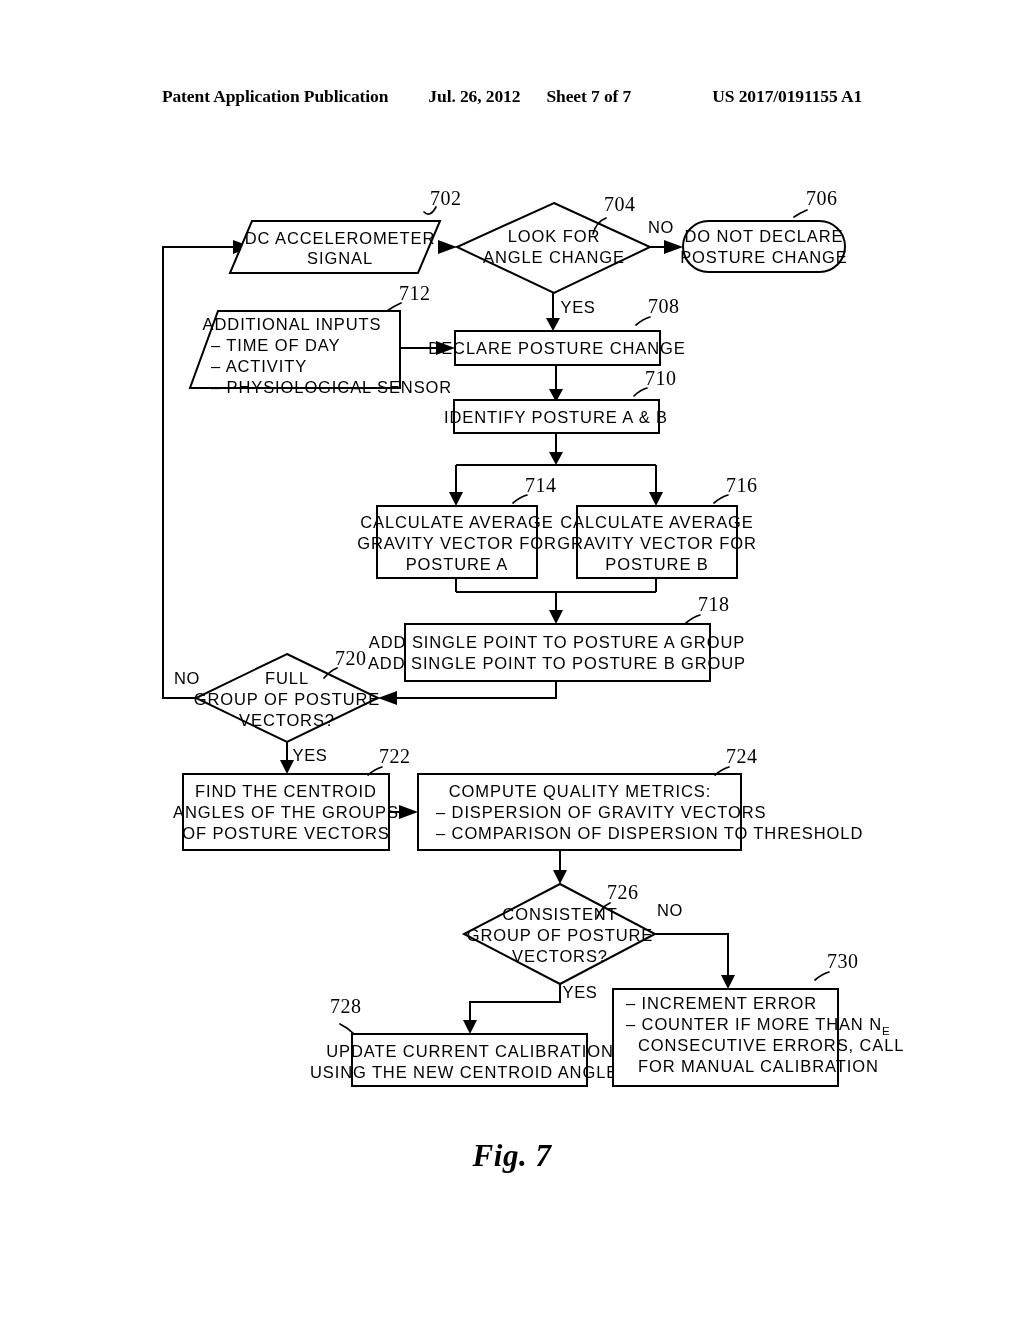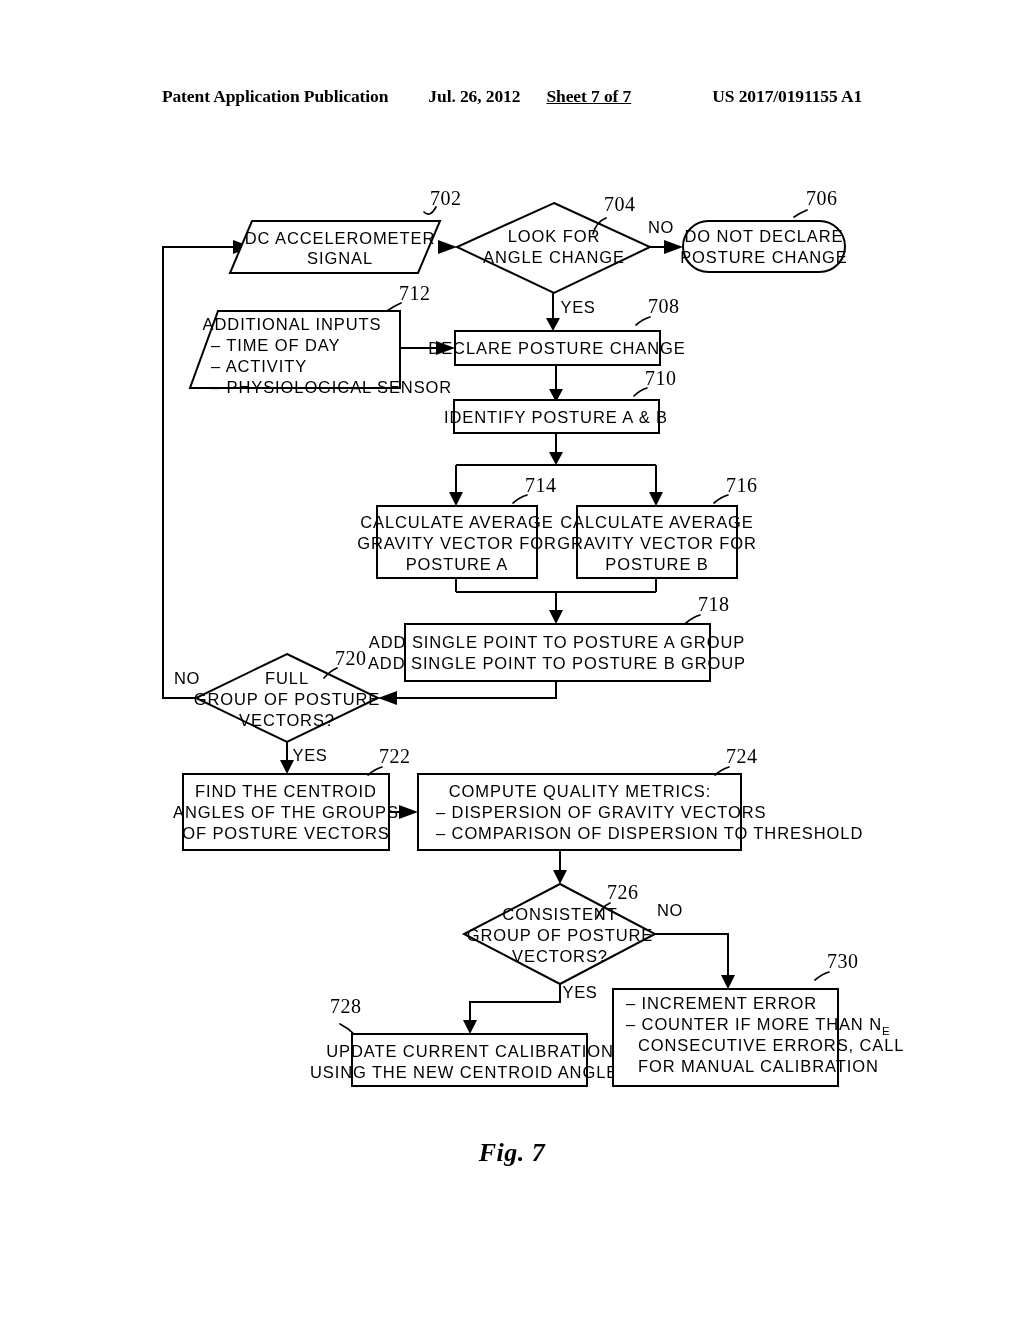--- a/index.html
+++ b/index.html
@@ -33,34 +33,34 @@
     justify-content: center;
     font-family: "Liberation Serif", serif;
     font-weight: bold;
     font-size: 17.5px;
     color: #000000;
     letter-spacing: -0.1px;
     white-space: nowrap;
   }
   #header .hdr-title { margin-right: 40px; }
   #header .hdr-date  { margin-right: 26px; }
-  #header .hdr-sheet { margin-right: 81px; text-decoration: underline; }
+  #header .hdr-sheet { margin-right: 81px; }
   #header .hdr-pub   { }
 
   
   #fig-caption {
     position: absolute;
     left: 0;
     top: 1138px;
     width: 1024px;
     text-align: center;
     font-family: "Liberation Serif", serif;
     font-style: italic;
     font-weight: bold;
-    font-size: 26px;
+    font-size: 31px;
     letter-spacing: 0.5px;
     color: #000000;
   }
 
   
   #flow {
     position: absolute;
     left: 0;
     top: 0;
     width: 1024px;

